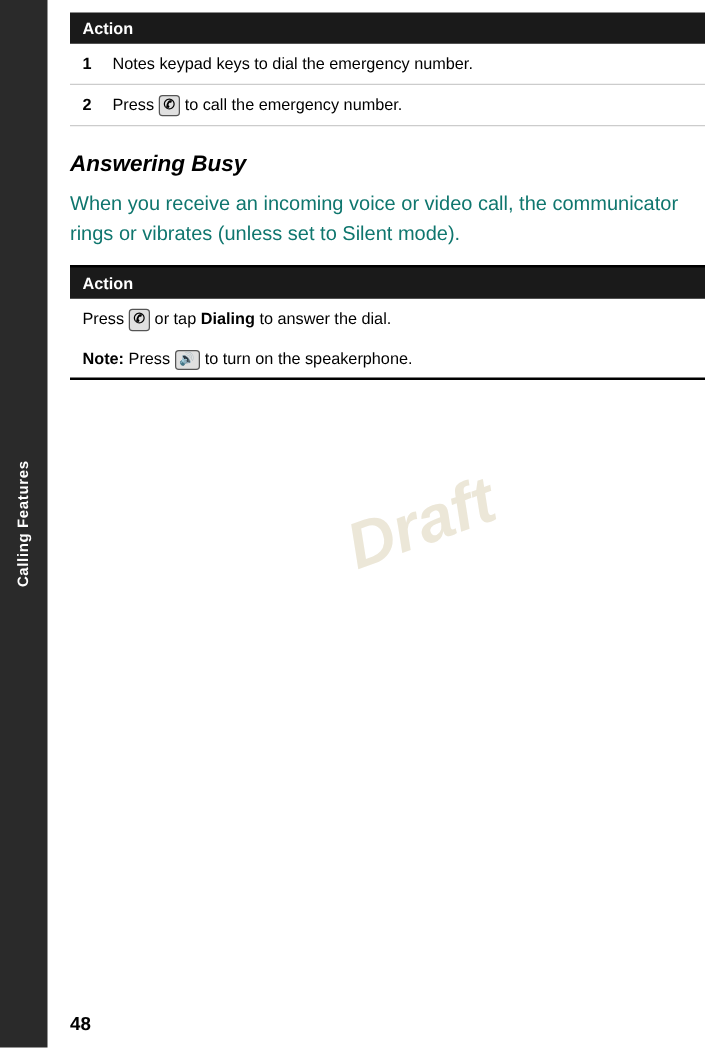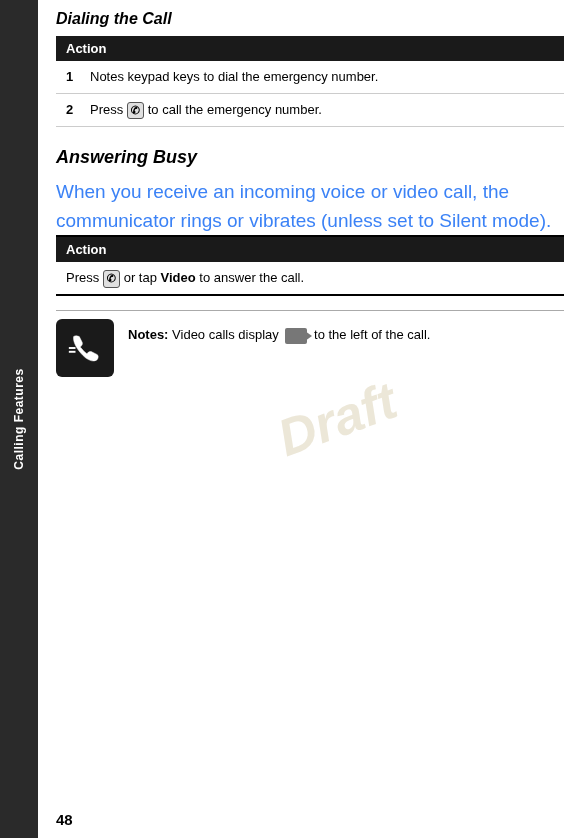--- a/index.html
+++ b/index.html
@@ -96,23 +96,24 @@
     
     .section-title-answering {
       font-style: italic;
       font-weight: bold;
       font-size: 18px;
       margin-bottom: 10px;
       color: #000;
     }
 
     .section-body-text {
-      font-size: 19px;
+      font-size: 16px;
       line-height: 1.5;
-      color: #3b82f6;
+      margin-bottom: 12px;
+      color: #0f766e;
     }
 
     
     .action-table-answering {
       width: 100%;
       border-collapse: collapse;
       margin-bottom: 14px;
       border-top: 2px solid #000;
       border-bottom: 2px solid #000;
     }
@@ -213,21 +214,20 @@
 <div class="page-wrapper">
 
   <div class="sidebar">
     <span class="sidebar-label">Calling Features</span>
   </div>
 
   <div class="main-content">
 
     <div class="draft-watermark">Draft</div>
 
-    <h2 class="section-title-italic">Dialing the Call</h2>
 
     <table class="action-table">
       <thead>
         <tr>
           <th colspan="2">Action</th>
         </tr>
       </thead>
       <tbody>
         <tr>
           <td class="row-num">1</td>
@@ -255,43 +255,32 @@
         <tr>
           <th>Action</th>
         </tr>
       </thead>
       <tbody>
         <tr>
           <td>
             <span>Press </span>
             <span class="btn-icon">✆</span>
             <span> or tap </span>
-            <span class="bold-text">Video</span>
-            <span> to answer the call.</span>
+            <span class="bold-text">Dialing</span>
+            <span> to answer the dial.</span>
+          </td>
+        </tr>
+        <tr>
+          <td>
+            <span class="bold-text">Note: </span>
+            <span>Press </span>
+            <span class="btn-icon" style="font-size:10px;">🔊</span>
+            <span> to turn on the speakerphone.</span>
           </td>
         </tr>
       </tbody>
     </table>
 
-    <div class="notes-section">
-      <div class="phone-icon-box">
-        <svg viewBox="0 0 40 40" fill="none" xmlns="http://www.w3.org/2000/svg">
-
-          <path d="M8 8 C8 8, 10 6, 14 8 L17 14 C17 14, 18 16, 16 18 L15 19 C15 19, 20 25, 22 26 L23 25 C25 23, 27 24, 27 24 L33 27 C35 29, 33 32, 33 32 C30 35, 24 34, 18 28 C12 22, 7 14, 8 8 Z" fill="white" stroke="white" stroke-width="0.5"></path>
-
-          <line x1="3" y1="20" x2="10" y2="20" stroke="white" stroke-width="2"></line>
-          <line x1="3" y1="24" x2="10" y2="24" stroke="white" stroke-width="2"></line>
-        </svg>
-      </div>
-      <div class="notes-text">
-        <span class="bold-text">Notes:</span>
-        <span>Video calls display</span>
-        <span style="display:inline-block; background:#777; width:22px; height:16px; border-radius:2px; vertical-align:middle; margin:0 3px; position:relative;">
-          <span style="position:absolute; right:-5px; top:3px; border-left:7px solid #777; border-top:5px solid transparent; border-bottom:5px solid transparent;"></span>
-        </span>
-        <span>to the left of the call.</span>
-      </div>
-    </div>
 
     <div class="page-number">48</div>
 
   </div>
 </div>
 
 </body></html>

